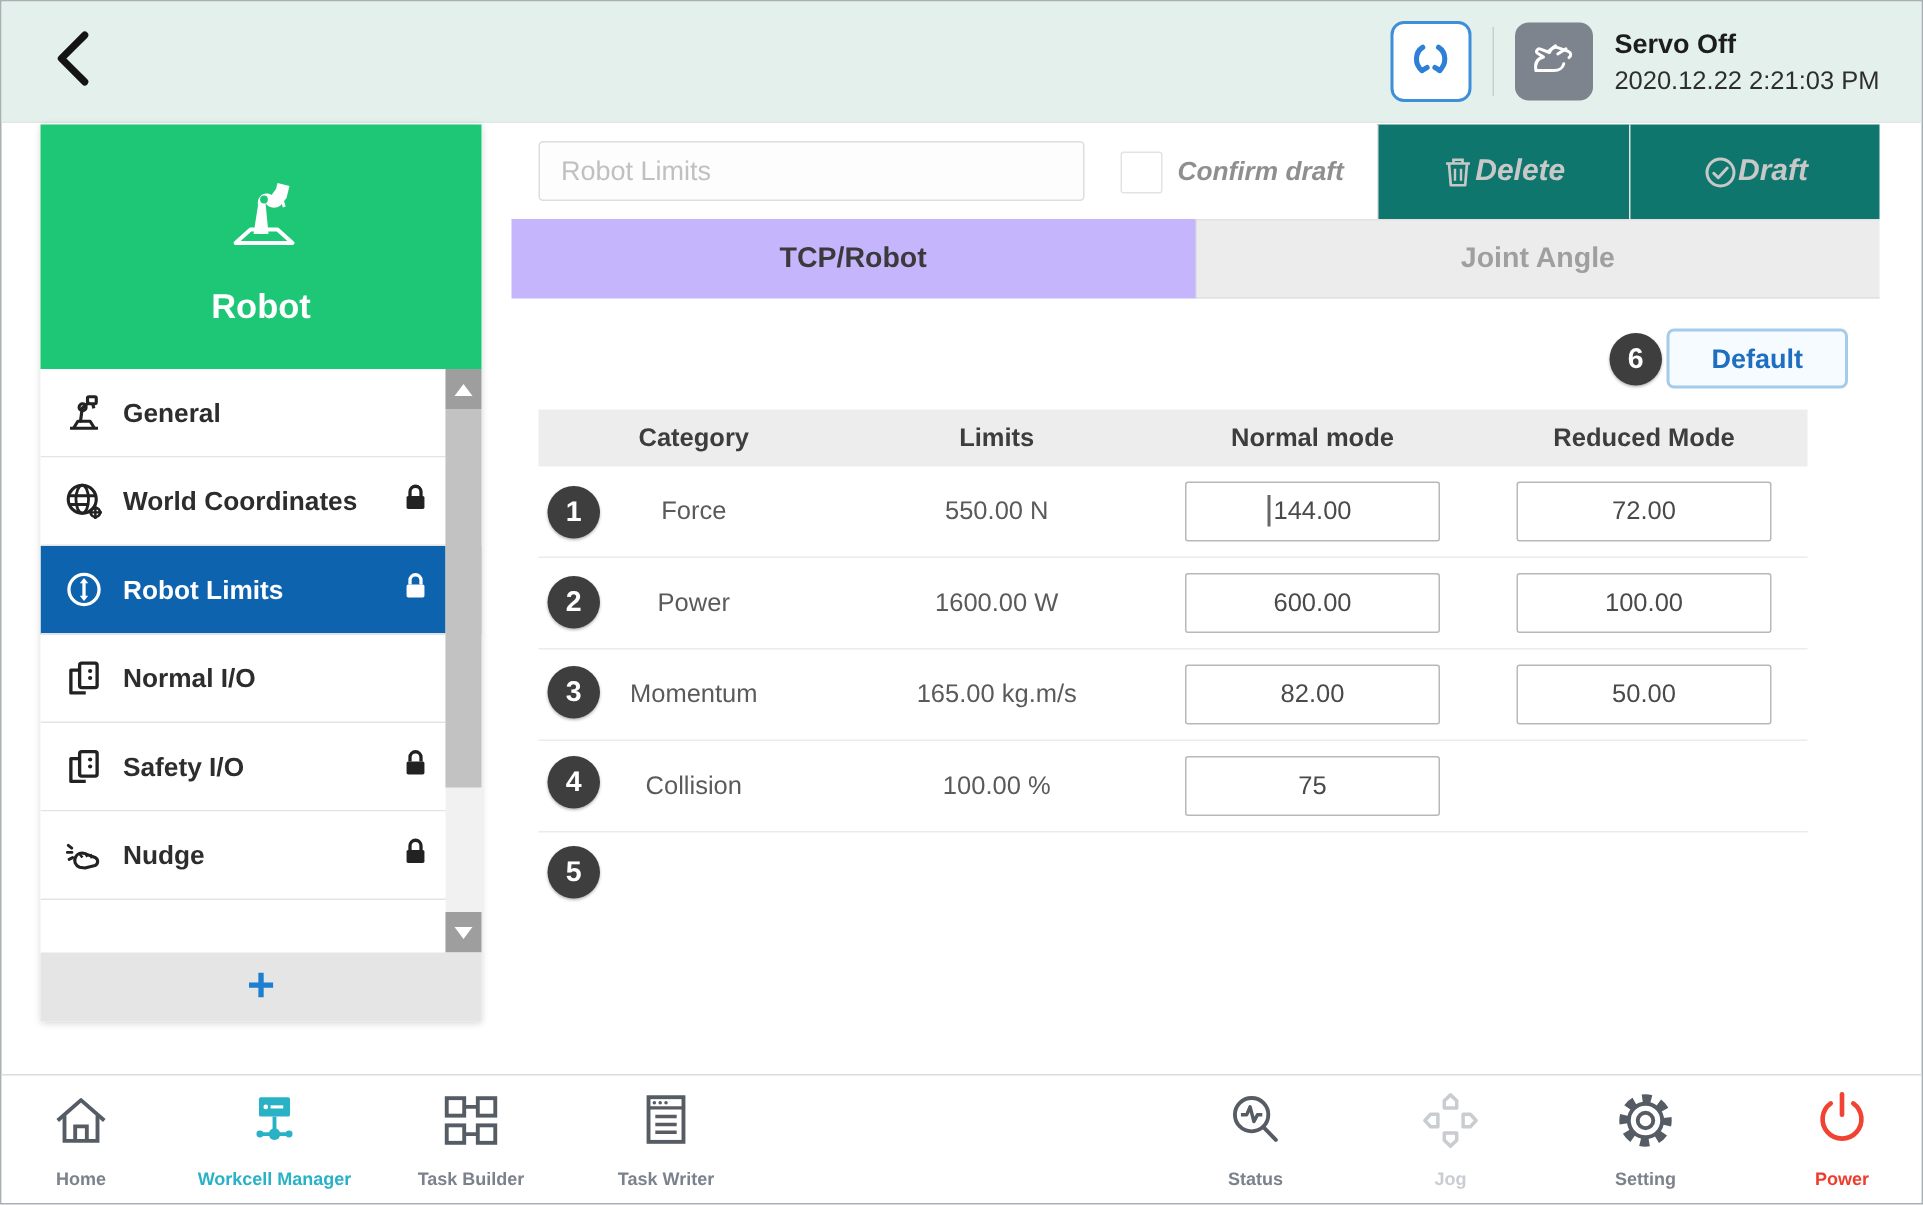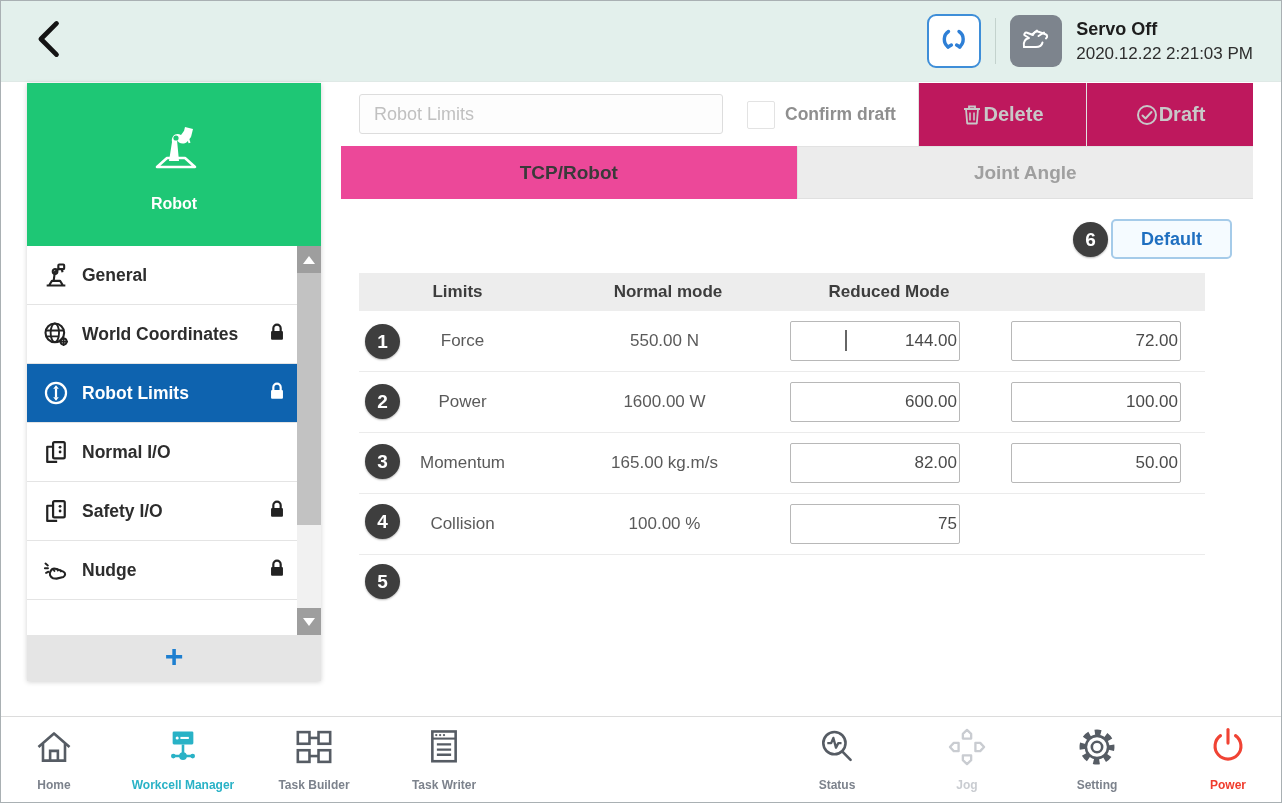--- a/index.html
+++ b/index.html
@@ -10,21 +10,21 @@
   .tr-cluster{position:absolute;right:28px;top:0;height:80px;display:flex;align-items:center;gap:14px;}
   .gripper-btn{width:50px;height:50px;background:#fff;border:2px solid #3e8ed8;border-radius:9px;display:flex;align-items:center;justify-content:center;}
   .tr-divider{width:1px;height:46px;background:#c3d2cd;}
   .hand-badge{width:52px;height:52px;background:#7d848d;border-radius:9px;display:flex;align-items:center;justify-content:center;}
   .servo-block{display:flex;flex-direction:column;justify-content:center;gap:4px;}
   .servo-status{font-size:18px;font-weight:bold;color:#1d1d1d;}
   .servo-time{font-size:17px;color:#2e2e2e;}
   
   .sidebar{position:absolute;left:26px;top:82px;width:294px;height:598px;background:#fff;box-shadow:0 1px 5px rgba(0,0,0,.18);}
   .sb-header{position:absolute;left:0;top:0;width:100%;height:163px;background:#1ec775;display:flex;flex-direction:column;align-items:center;justify-content:center;gap:12px;}
-  .sb-title{color:#fff;font-size:16px;font-weight:bold;}
+  .sb-title{color:#fff;font-size:23px;font-weight:bold;}
   .sb-list{position:absolute;left:0;top:163px;width:100%;height:435px;overflow:hidden;}
   .sb-item{position:relative;height:59px;display:flex;align-items:center;border-bottom:1px solid #e4e4e4;padding-left:15px;box-sizing:border-box;background:#fff;cursor:pointer;}
   .sb-item .sb-ic{width:34px;height:28px;display:flex;align-items:center;}
   .sb-label{font-size:17.5px;font-weight:bold;color:#2d2d2d;margin-left:6px;white-space:nowrap;}
   .sb-lock{position:absolute;right:33px;top:50%;transform:translateY(-50%);}
   .sb-item.selected{background:#0e63af;}
   .sb-item.selected .sb-label{color:#fff;}
   .sb-scroll{position:absolute;right:0;top:163px;width:24px;height:389px;background:#f1f1f1;}
   .sb-scroll .btn{position:absolute;left:0;width:24px;height:27px;background:#9e9e9e;display:flex;align-items:center;justify-content:center;}
   .sb-scroll .btn.up{top:0;}
@@ -35,44 +35,44 @@
   .tri.down{border-top:8px solid #fff;}
   .sb-addbar{position:absolute;left:0;bottom:0;width:100%;height:46px;background:#e5e5e5;display:flex;align-items:center;justify-content:center;z-index:3;cursor:pointer;}
   .sb-plus{color:#1e7fd0;font-size:32px;font-weight:bold;line-height:30px;margin-top:-4px;}
   
   .main{position:absolute;left:340px;top:82px;width:912px;height:618px;background:#fff;}
   .m-header{position:absolute;left:0;top:0;width:100%;height:63px;border-bottom:1px solid #e4e4e4;background:#fff;}
   .name-input{position:absolute;left:18px;top:11px;width:364px;height:40px;border:1px solid #ddd;border-radius:3px;background:#fdfdfd;font-size:18px;color:#555;padding:0 14px;box-sizing:border-box;font-family:"Liberation Sans",sans-serif;}
   .name-input::placeholder{color:#c0c0c0;}
   .confirm-wrap{position:absolute;left:406px;top:0;height:63px;display:flex;align-items:center;gap:10px;}
   .checkbox{width:26px;height:26px;background:#fff;border:1px solid #e3e3e3;border-radius:2px;cursor:pointer;}
-  .confirm-label{font-size:17.5px;font-weight:bold;color:#8f8f8f;}
-  .hd-btn{position:absolute;top:0;height:63px;background:#be185d;border-left:1px solid #e2e2e2;display:flex;align-items:center;justify-content:center;box-sizing:border-box;cursor:default;}
+  .confirm-label{font-size:17.5px;font-weight:bold;color:#8f8f8f;font-style:italic;}
+  .hd-btn{position:absolute;top:0;height:63px;background:#0f766e;border-left:1px solid #e2e2e2;display:flex;align-items:center;justify-content:center;box-sizing:border-box;cursor:default;font-style:italic;}
   .hd-btn.delete{left:577px;width:168px;}
   .hd-btn.draft{left:745px;width:167px;}
   .hd-btn span{font-size:20px;font-weight:bold;color:#c8c8c8;}
   
   .tabs{position:absolute;left:0;top:63px;width:100%;height:53px;display:flex;}
   .tab{flex:1;display:flex;align-items:center;justify-content:center;font-size:19px;font-weight:bold;box-sizing:border-box;cursor:pointer;}
-  .tab.active{background:#ec4899;color:#3a3a3a;border-right:1px solid #e0e0e0;}
+  .tab.active{background:#c4b5fd;color:#3a3a3a;border-right:1px solid #e0e0e0;}
   .tab.inactive{background:#ececec;color:#9f9f9f;border-top:1px solid #e2e2e2;border-bottom:1px solid #e0e0e0;}
   .tab.inactive + .tab.inactive{border-left:3px solid #14b8a6;font-style:italic;}
   
   .default-btn{position:absolute;left:770px;top:136px;width:121px;height:40px;background:#f5fbff;border:2px solid #a5cbe9;border-radius:5px;color:#1f6fc0;font-size:18px;font-weight:bold;display:flex;align-items:center;justify-content:center;cursor:pointer;}
   .badge{position:absolute;width:35px;height:35px;border-radius:50%;background:#3e3e3e;color:#fff;font-size:19px;font-weight:bold;display:flex;align-items:center;justify-content:center;z-index:2;box-shadow:0 1px 2px rgba(0,0,0,.3);}
   .badge.b6{left:732px;top:139px;}
   
   .tbl{position:absolute;left:18px;top:190px;width:846px;}
   .tbl-head{display:flex;height:38px;background:#ededed;align-items:center;}
   .tbl-head .c{font-size:17px;font-weight:bold;color:#3d3d3d;text-align:center;}
   .c1{width:207px;} .c2{width:197px;} .c3{width:224px;} .c4{width:218px;}
   .tbl-row{display:flex;height:60px;align-items:center;border-bottom:1px solid #ebebeb;}
   .tbl-row .c{text-align:center;font-size:17px;color:#5a5a5a;}
   .cellbox{position:relative;width:168px;height:38px;border:1px solid #b8b8b8;border-radius:2px;background:#fff;margin:0 auto;}
-  .cellbox input{width:100%;height:100%;border:none;outline:none;text-align:right;font-size:17px;color:#4a4a4a;background:transparent;font-family:"Liberation Sans",sans-serif;box-sizing:border-box;}
+  .cellbox input{width:100%;height:100%;border:none;outline:none;text-align:center;font-size:17px;color:#4a4a4a;background:transparent;font-family:"Liberation Sans",sans-serif;box-sizing:border-box;}
   .caret{position:absolute;left:calc(50% - 30px);top:8px;width:2px;height:21px;background:#666;}
   .badge.br{left:24px;}
   
   .bottomnav{position:absolute;left:0;top:715px;width:100%;height:88px;background:#fff;border-top:1px solid #dcdcdc;}
   .nav-item{position:absolute;top:8px;width:150px;display:flex;flex-direction:column;align-items:center;gap:5px;cursor:pointer;}
   .nav-item .nlabel{font-size:12px;font-weight:bold;color:#7c828c;white-space:nowrap;}
   .nav-item.active .nlabel{color:#29b2c6;}
   .nav-item.disabled .nlabel{color:#c9ccd1;}
   .nav-item.power .nlabel{color:#f03c2d;}
 </style>
@@ -283,20 +283,21 @@
     <button class="default-btn" style="font-family:'Liberation Sans',sans-serif;">Default</button>
 
     <div class="badge br" style="top:241px;">1</div>
     <div class="badge br" style="top:301px;">2</div>
     <div class="badge br" style="top:361px;">3</div>
     <div class="badge br" style="top:421px;">4</div>
     <div class="badge br" style="top:481px;">5</div>
 
     <div class="tbl">
       <div class="tbl-head">
+        <div class="c c1">Category</div>
         <div class="c c2">Limits</div>
         <div class="c c3">Normal mode</div>
         <div class="c c4">Reduced Mode</div>
       </div>
 
       <div class="tbl-row">
         <div class="c c1">Force</div>
         <div class="c c2">550.00 N</div>
         <div class="c c3">
             <div class="cellbox"><span class="caret"></span><input type="text" value="144.00" style=""></div>

